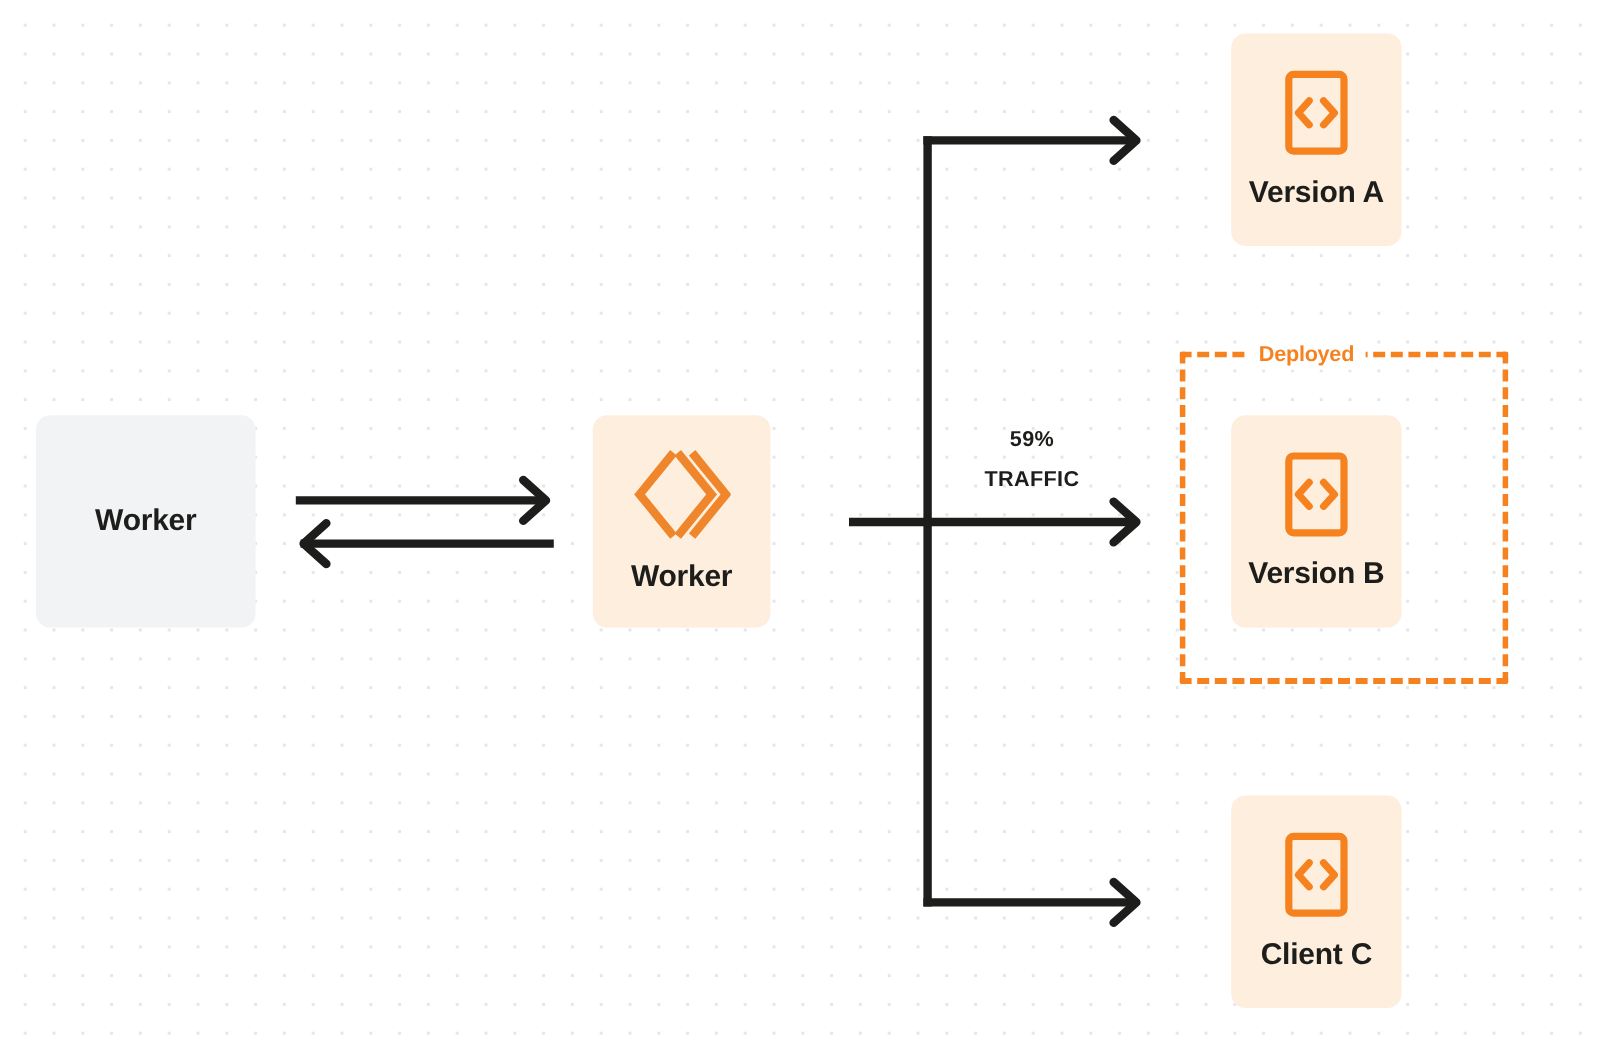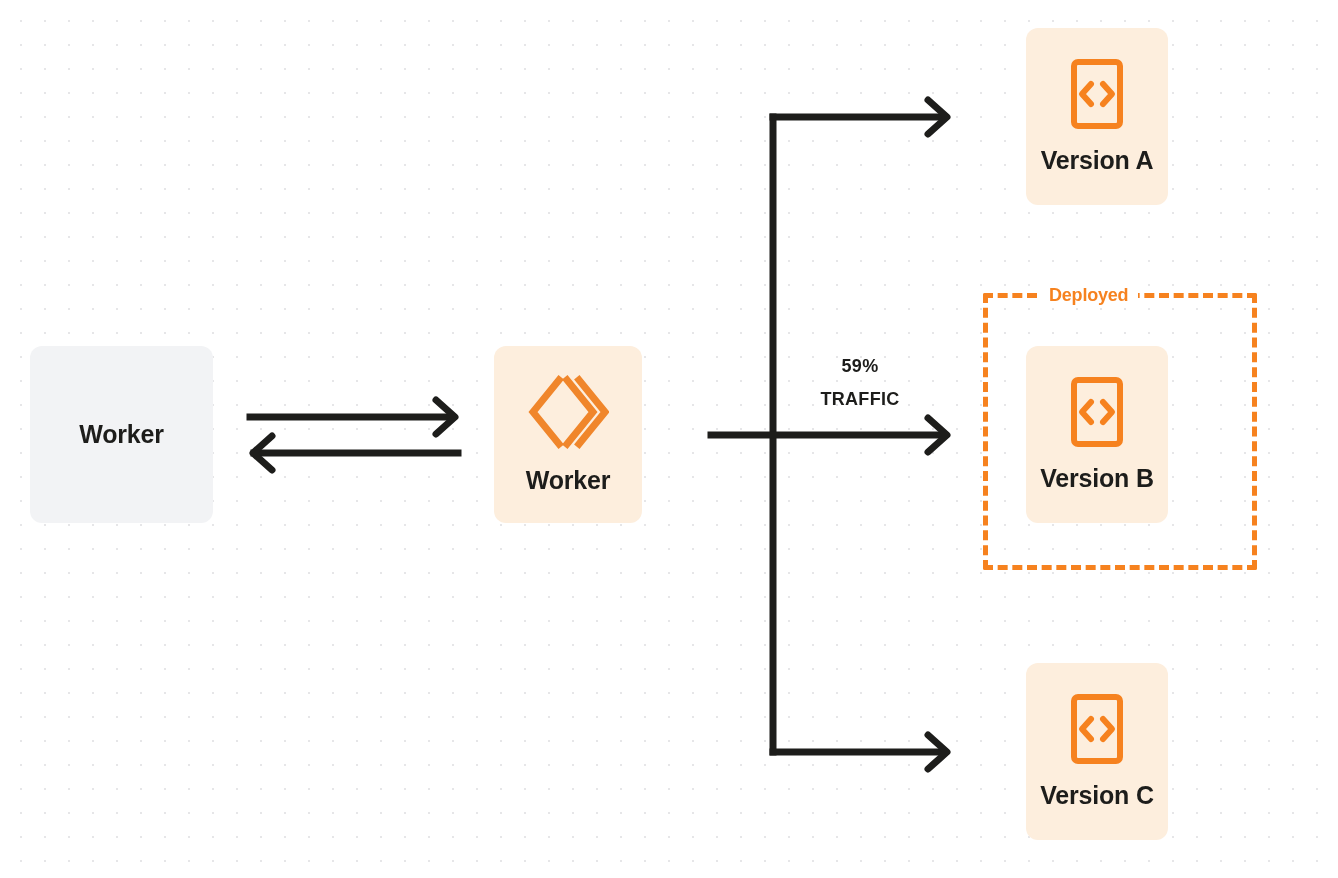--- a/index.html
+++ b/index.html
@@ -206,16 +206,16 @@
   </div>
 
   <div class="node version-node version-c">
     <span>
       <svg class="code-icon" viewBox="0 0 56 72" xmlns="http://www.w3.org/2000/svg" fill="none" stroke="#f6821f" stroke-width="6" stroke-linecap="round" stroke-linejoin="round">
         <rect x="5" y="4" width="46" height="64" rx="4"></rect>
         <path d="M 22 26 L 13 36 L 22 46"></path>
         <path d="M 34 26 L 43 36 L 34 46"></path>
       </svg>
     </span>
-    <span class="node-label">Version C</span>
+    <span class="node-label">Client C</span>
   </div>
 
 </div>
 
 </body></html>

